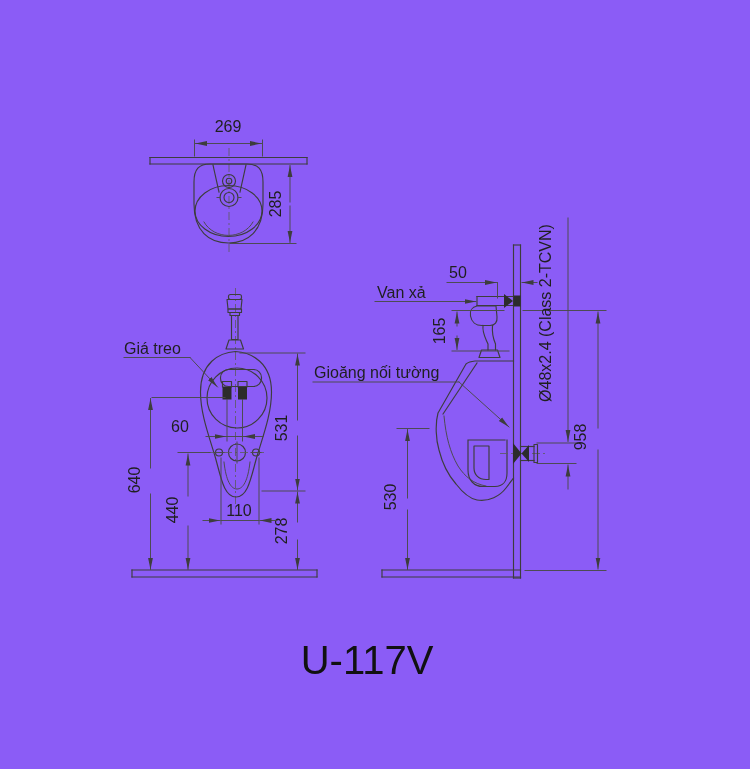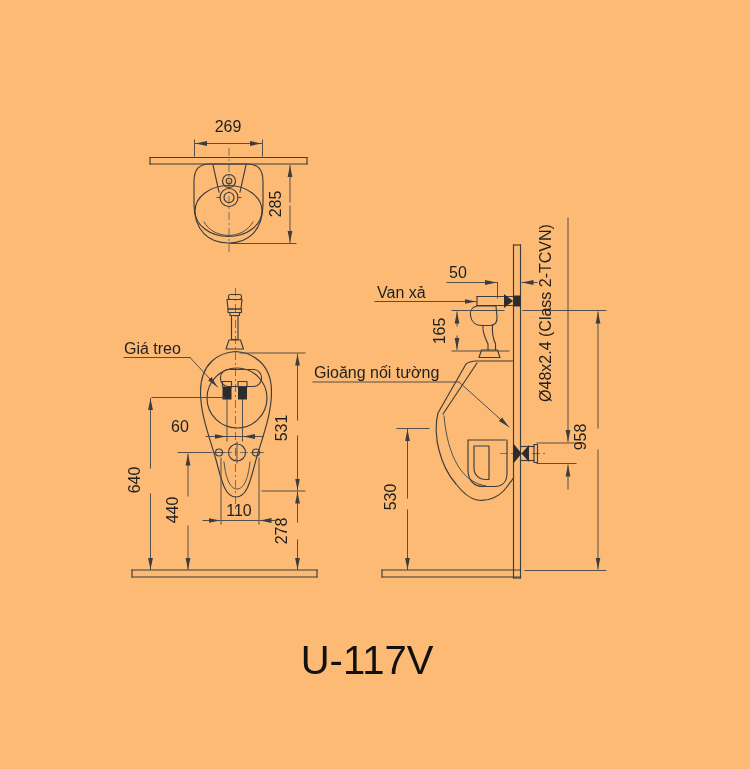--- a/index.html
+++ b/index.html
@@ -1,16 +1,16 @@
 <!DOCTYPE html>
 <html><head>
 <meta charset="utf-8">
 <style>
   html,body{margin:0;padding:0;background:#ffffff;}
-  .page{position:relative;width:750px;height:769px;background:#fdba74;overflow:hidden;
+  .page{position:relative;width:750px;height:769px;background:#8b5cf6;overflow:hidden;
         font-family:"Liberation Sans", sans-serif;}
   svg{position:absolute;left:0;top:0;}
   .o{fill:none;stroke:#3d3d3d;stroke-width:1.15;stroke-linecap:square;stroke-linejoin:round;}
   .d{fill:none;stroke:#4a4a4a;stroke-width:0.95;stroke-linecap:square;}
   .c{fill:none;stroke:#5a5a5a;stroke-width:0.8;stroke-dasharray:8 3 2 3;}
   .f{fill:#2c2c2c;stroke:none;}
   .t{font-family:"Liberation Sans", sans-serif;font-size:16px;fill:#1f1f1f;}
   .title{font-family:"Liberation Sans", sans-serif;font-size:40px;fill:#111111;}
 </style>
 </head>

